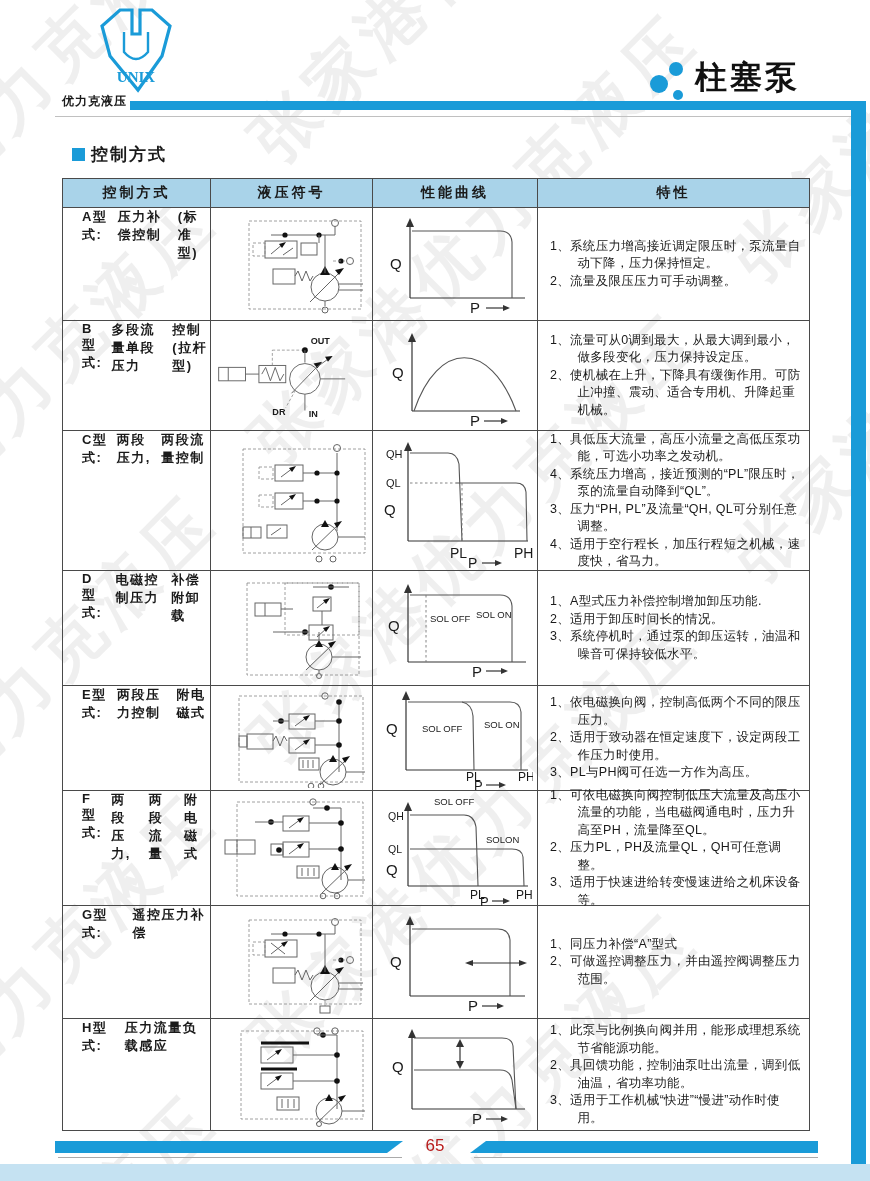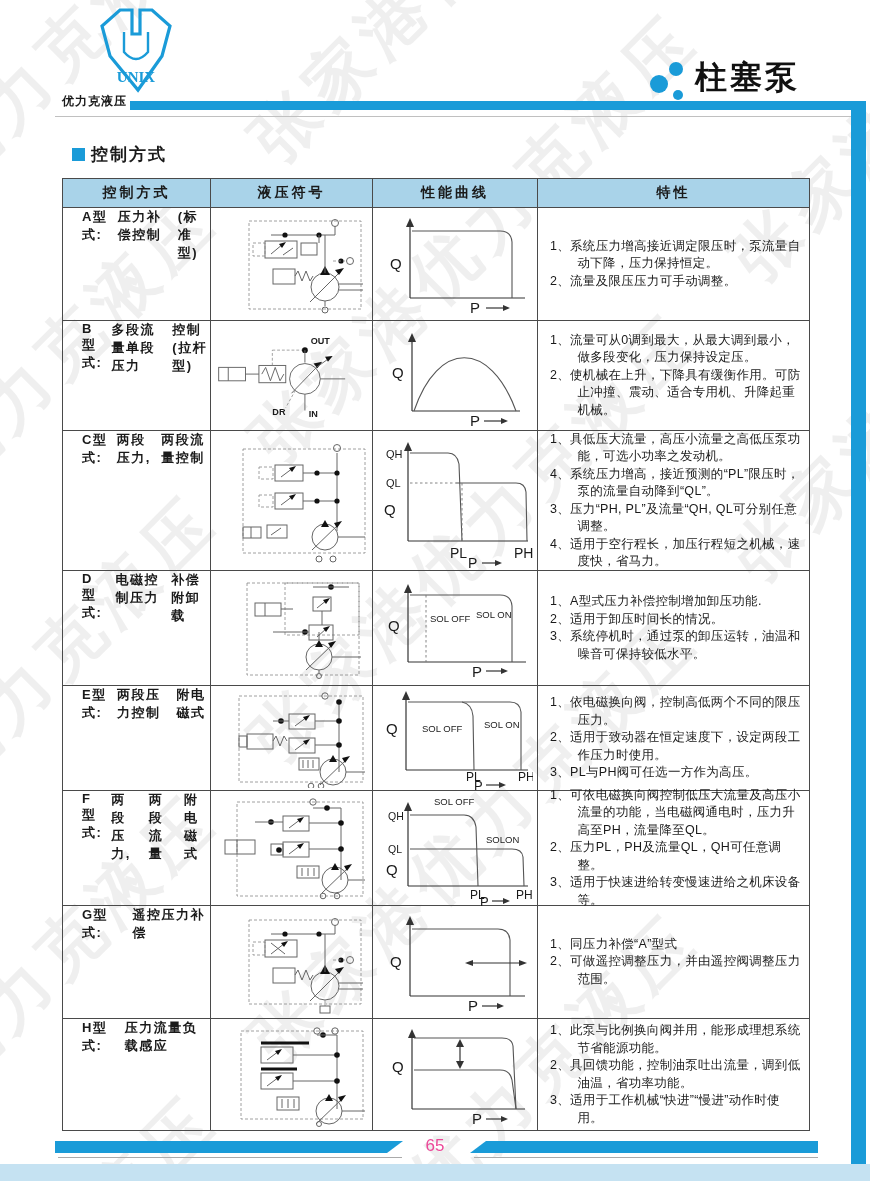--- a/index.html
+++ b/index.html
@@ -37,21 +37,21 @@
   .feats { display:flex; flex-direction:column; justify-content:center; padding:4px 5px 4px 12px; }
   .feat { font-size:12.5px; font-weight:normal; line-height:1.4; letter-spacing:0.3px;
           padding-left:2.2em; text-indent:-2.2em; }
   
   .fbar-l { left:55px; top:1141px; width:348px; height:12px; background:#1A9BD8;
             clip-path:polygon(0 0,100% 0,calc(100% - 16px) 100%,0 100%); }
   .fbar-r { left:470px; top:1141px; width:348px; height:12px; background:#1A9BD8;
             clip-path:polygon(16px 0,100% 0,100% 100%,0 100%); }
   .fline-l { left:58px; top:1157px; width:344px; height:1px; background:#aaa; }
   .fline-r { left:474px; top:1157px; width:344px; height:1px; background:#aaa; }
-  .page-num { left:406px; top:1136px; width:58px; text-align:center; font-size:17px; color:#ec4899; }
+  .page-num { left:406px; top:1136px; width:58px; text-align:center; font-size:17px; color:#b91c1c; }
   
   svg text { font-family:"Liberation Sans","DejaVu Sans",sans-serif; fill:#1a1a1a; }
   .ax { stroke:#333; stroke-width:1.2; fill:none; }
   .cv { stroke:#555; stroke-width:1.1; fill:none; }
   .dsh { stroke:#777; stroke-width:0.9; stroke-dasharray:2.5 2.5; fill:none; }
   .ah { fill:#333; stroke:none; }
   .hs { stroke:#666; stroke-width:1; fill:none; }
   .hb { stroke:#111; stroke-width:3; fill:none; }
   .hdash { stroke:#888; stroke-width:0.8; stroke-dasharray:3 2; fill:none; }
   .hd { fill:#111; stroke:none; }

